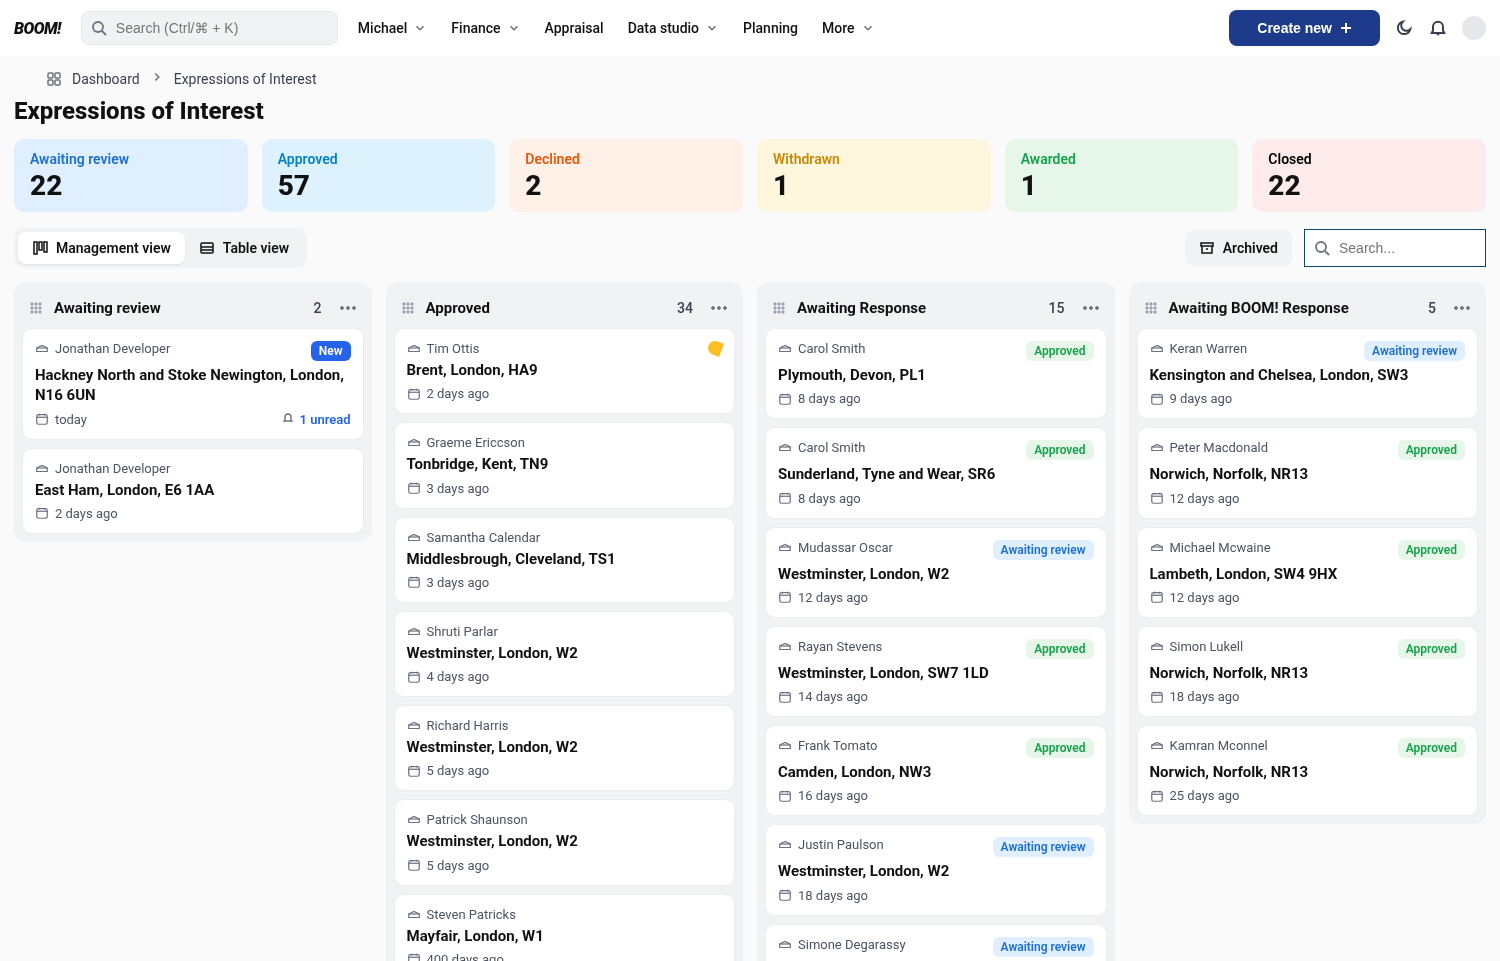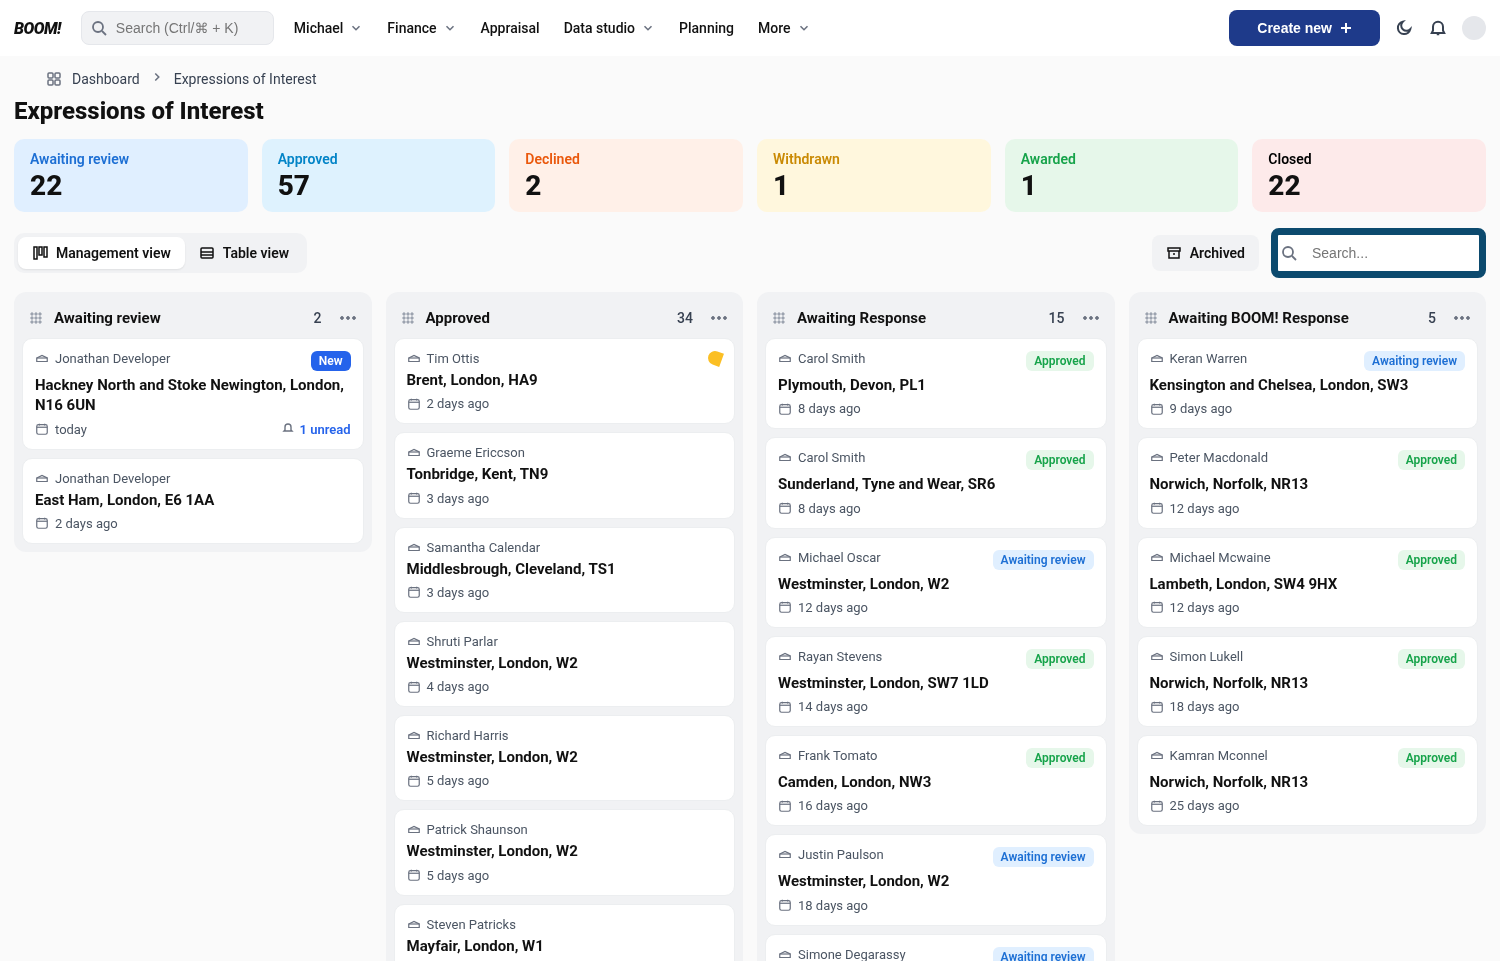--- a/index.html
+++ b/index.html
@@ -2,21 +2,21 @@
 <html><head>
 <meta charset="utf-8">
 <style>
 * { box-sizing: border-box; margin: 0; padding: 0; }
 body { font-family: -apple-system, BlinkMacSystemFont, 'Segoe UI', Roboto, sans-serif; background: #fafafa; color: #111; font-size: 14px; }
 
 
 .topbar { display: flex; align-items: center; padding: 10px 14px; background: #fff; gap: 20px; }
 .logo { font-weight: 900; font-size: 16px; font-style: italic; letter-spacing: -0.5px; }
 .search-wrap { position: relative; }
-.search { background: #f1f2f4; border: 1px solid #e5e7eb; border-radius: 8px; padding: 8px 12px 8px 34px; width: 193px; font-size: 14px; color: #6b7280; }
+.search { background: #f1f2f4; border: 1px solid #e5e7eb; border-radius: 8px; padding: 8px 12px 8px 34px; width: 257px; font-size: 14px; color: #6b7280; }
 .search-wrap svg { position: absolute; left: 10px; top: 50%; transform: translateY(-50%); width: 16px; height: 16px; stroke: #6b7280; }
 .navlinks { display: flex; gap: 24px; }
 .navlink { display: flex; align-items: center; gap: 6px; color: #111; font-weight: 500; cursor: pointer; }
 .navlink svg { width: 14px; height: 14px; stroke: #6b7280; }
 .topbar-right { margin-left: auto; display: flex; align-items: center; gap: 14px; }
 .btn-primary { background: #1e3a8a; color: #fff; border: none; border-radius: 8px; padding: 10px 28px; font-weight: 600; font-size: 14px; display: flex; gap: 6px; cursor: pointer; }
 .icon-btn { width: 20px; height: 20px; stroke: #374151; cursor: pointer; fill: none; stroke-width: 1.8; }
 .avatar { width: 24px; height: 24px; border-radius: 50%; background: #e5e7eb; font-size: 8px; display:flex; align-items:center; justify-content:center; color:#555; overflow:hidden;}
 
 
@@ -41,21 +41,21 @@
 
 
 .toolbar { display: flex; align-items: center; padding: 0 14px 14px; gap: 12px; }
 .seg { display: flex; background: #f1f2f4; border-radius: 10px; padding: 4px; }
 .seg-btn { display: flex; align-items: center; gap: 8px; padding: 8px 14px; border-radius: 8px; font-weight: 600; font-size: 14px; cursor: pointer; }
 .seg-btn.active { background: #fff; box-shadow: 0 1px 2px rgba(0,0,0,.08); }
 .seg-btn svg { width: 16px; height: 16px; }
 .toolbar-right { margin-left: auto; display: flex; gap: 12px; align-items: center; }
 .archived-btn { display: flex; align-items: center; gap: 8px; background: #f1f2f4; border-radius: 8px; padding: 10px 14px; font-weight: 600; cursor: pointer; }
 .search2-wrap { position: relative; }
-.search2 { background: #fff; border: 7px solid #0c4a6e; border-radius: 8px; padding: 10px 12px 10px 34px; width: 215px; font-size: 14px; }
+.search2 { background: #fff; border: 1px solid #0c4a6e; border-radius: 0; padding: 10px 12px 10px 34px; width: 182px; font-size: 14px; }
 .search2-wrap svg { position: absolute; left: 10px; top: 50%; transform: translateY(-50%); width: 16px; height: 16px; stroke: #6b7280; }
 
 
 .board { display: flex; gap: 14px; padding: 0 14px 14px; align-items: flex-start; }
 .col { flex: 1; min-width: 0; }
 .colwrap { background: #f1f2f4; border-radius: 12px; padding: 8px; }
 .colhead { display: flex; align-items: center; gap: 10px; padding: 8px 6px 10px; }
 .colhead .grip { width: 16px; height: 16px; stroke: #9ca3af; }
 .colhead .title { font-weight: 700; font-size: 15px; flex: 1; }
 .colhead .count { font-weight: 500; color: #374151; margin-right: 6px; }
@@ -498,21 +498,21 @@
                 <use href="#i-cal"></use>
               </svg>
               <span>8 days ago</span>
             </div>
     </div>
           <div class="card">
       <div class="card-row1">
         <svg class="picon" viewBox="0 0 16 16">
                 <use href="#i-hat"></use>
               </svg>
-        <span class="person">Michael Oscar</span>
+        <span class="person">Mudassar Oscar</span>
               <span class="badge badge-awaiting">Awaiting review</span>
       </div>
       <div class="loc">Westminster, London, W2</div>
       <div class="meta">
               <svg viewBox="0 0 16 16">
                 <use href="#i-cal"></use>
               </svg>
               <span>12 days ago</span>
             </div>
     </div>

